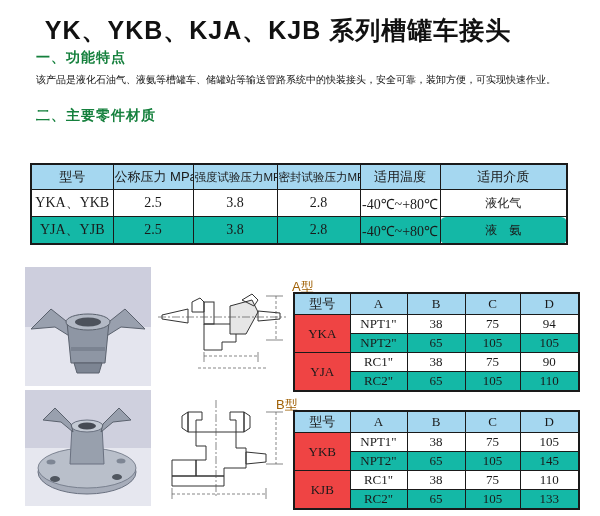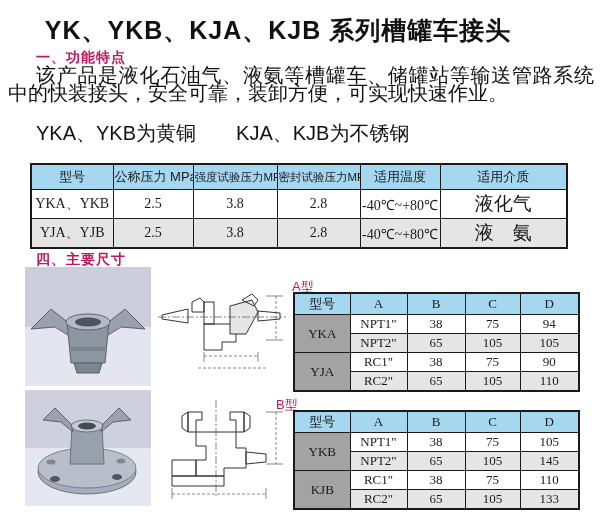--- a/index.html
+++ b/index.html
@@ -8,62 +8,62 @@
     font-family:"Liberation Sans", sans-serif;color:#1a1a1a;
   }
   .abs{position:absolute;}
   
   .title{
     left:0;top:14px;width:556px;text-align:center;
     font-size:25px;font-weight:bold;letter-spacing:1px;color:#111;
   }
   
   .sec-h{
-    font-size:14px;font-weight:bold;color:#be185d;letter-spacing:1px;
-  }
-  .body-text{font-size:20px;line-height:18px;color:#111;}
+    font-size:14px;font-weight:bold;color:#15803d;letter-spacing:1px;
+  }
+  .body-text{font-size:10px;line-height:27px;color:#111;}
   .para{left:8px;top:66px;width:586px;text-indent:28px;text-align:justify;}
   .materials{left:36px;top:124px;}
   
   table{border-collapse:collapse;table-layout:fixed;}
   .dtable{border:2px solid #1a1a1a;background:#fff;}
   .dtable th,.dtable td{
     border:1px solid #1a1a1a;text-align:center;vertical-align:middle;
     font-weight:normal;overflow:hidden;white-space:nowrap;
   }
   .hdr-blue{background:#a5d7f0;}
-  .row-yellow{background:#e5e5e5;padding-left:8px;}
+  .row-yellow{background:#14b8a6;padding-left:8px;}
   .row-white{background:#ffffff;}
   
   .perf{left:30px;top:163px;width:536px;font-size:13px;}
   .perf th{height:22px;font-size:13px;}
   .perf th.cond{font-size:11.5px;}
   .perf td{height:24px;font-family:"Liberation Serif", serif;font-size:14px;margin-top:16px;}
-  .perf td.cjk{font-family:"Liberation Sans", sans-serif;font-size:19px;border-radius:6px;}
+  .perf td.cjk{font-family:"Liberation Sans", sans-serif;font-size:12px;border-radius:6px;}
   
   .dim{width:285px;font-size:12px;}
   .dim th{height:15px;font-size:13px;font-family:"Liberation Serif", serif;}
   .dim td{height:15px;font-family:"Liberation Serif", serif;font-size:13px;}
-  .dim td.model{background:#a3a3a3;font-size:13px;}
-  .type-label{font-size:13px;color:#be185d;}
+  .dim td.model{background:#ef4444;font-size:13px;}
+  .type-label{font-size:13px;color:#a16207;}
   
   .photo{background:#d7d8e4;}
   svg{display:block;}
 </style>
 </head>
 <body>
 
 <div id="page">
 
   <div class="abs title">YK、YKB、KJA、KJB 系列槽罐车接头</div>
 
   <div class="abs sec-h" style="left:36px;top:49px;">一、功能特点</div>
   <div class="abs body-text para">该产品是液化石油气、液氨等槽罐车、储罐站等输送管路系统中的快装接头，安全可靠，装卸方便，可实现快速作业。</div>
 
-  <div class="abs body-text materials">YKA、YKB为黄铜　　KJA、KJB为不锈钢</div>
+  <div class="abs sec-h" style="left:36px;top:107px;">二、主要零件材质</div>
 
 
   <table class="abs dtable perf">
     <colgroup>
       <col style="width:82px">
         <col style="width:80px">
         <col style="width:84px">
       <col style="width:83px">
         <col style="width:80px">
         <col style="width:127px">
@@ -89,21 +89,20 @@
       <td>YJA、YJB</td>
       <td>2.5</td>
       <td>3.8</td>
       <td>2.8</td>
       <td>-40℃~+80℃</td>
       <td class="cjk">液　氨</td>
     </tr>
   </tbody>
     </table>
 
-  <div class="abs sec-h" style="left:36px;top:251px;">四、主要尺寸</div>
 
   <div class="abs photo" style="left:25px;top:267px;width:126px;height:119px;">
     <svg width="126" height="119" viewBox="0 0 126 119">
       <rect x="0" y="0" width="126" height="60" fill="#cdcedd"></rect>
       <rect x="0" y="60" width="126" height="59" fill="#e4e5ee"></rect>
 
       <polygon points="46,58 26,42 6,62 30,60 46,70" fill="#99a0ae" stroke="#5a616d" stroke-width="1"></polygon>
 
       <polygon points="80,58 100,42 120,62 96,60 80,70" fill="#99a0ae" stroke="#5a616d" stroke-width="1"></polygon>
 

